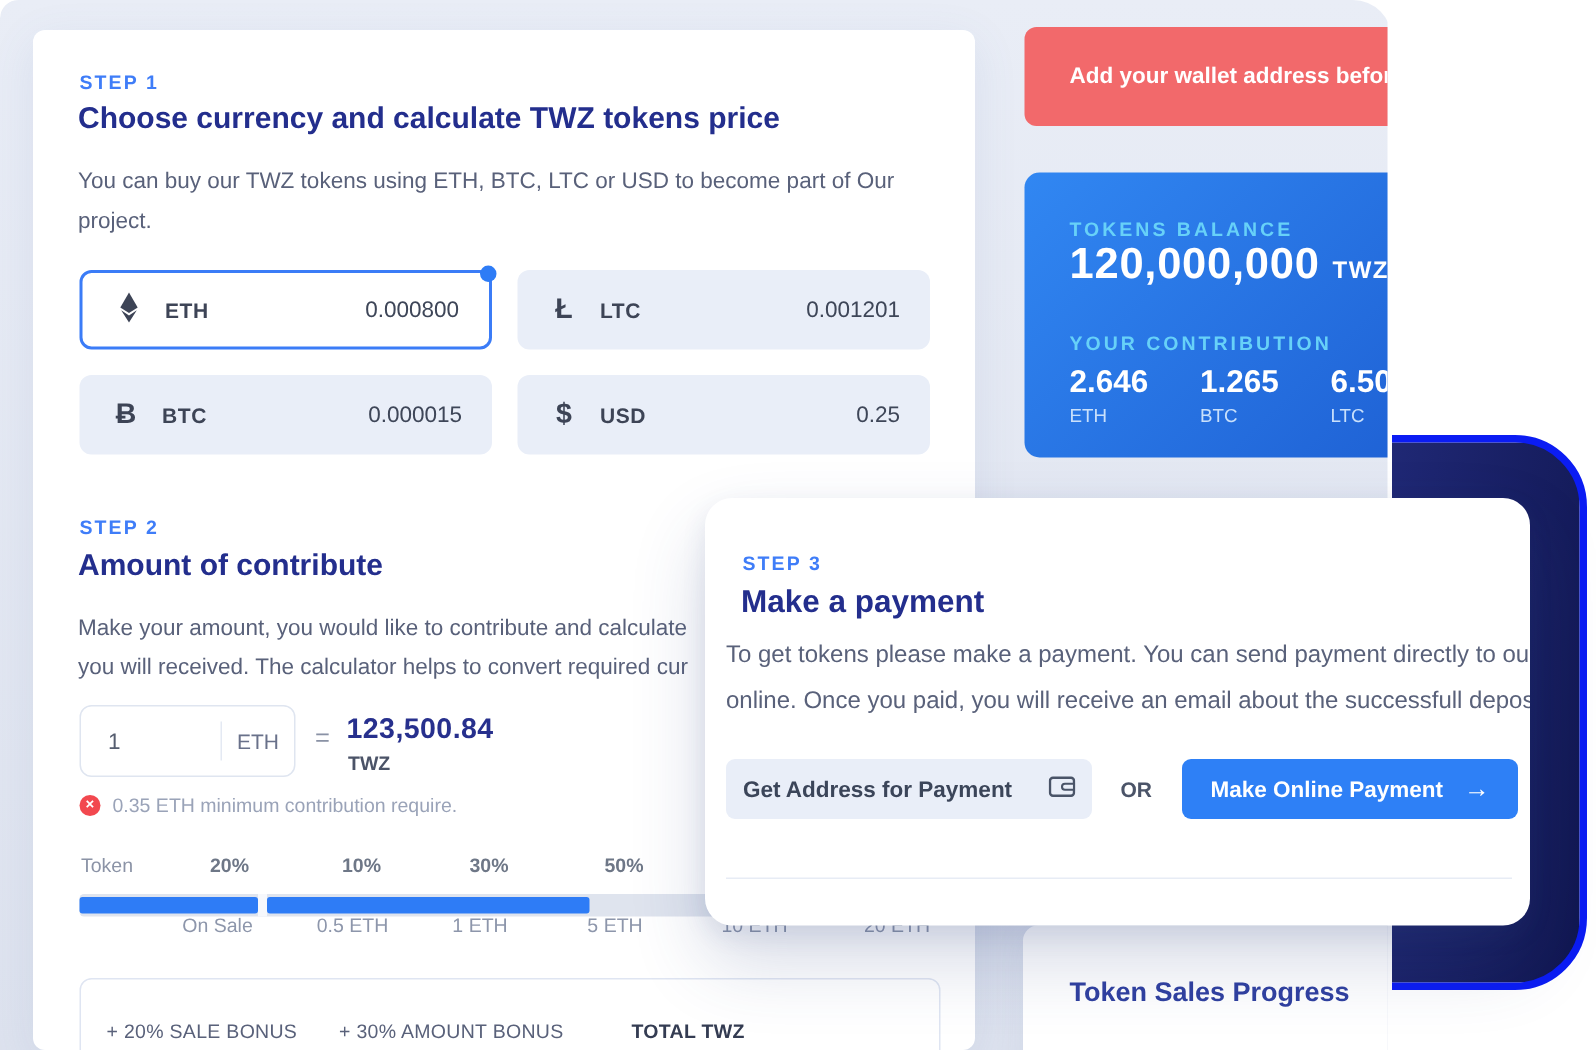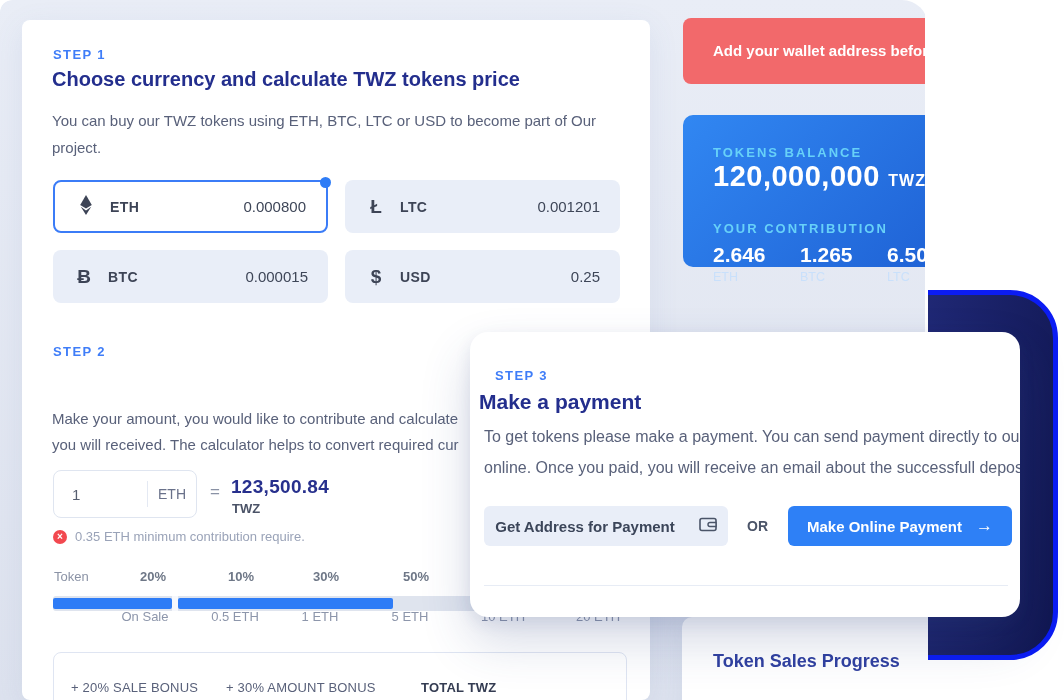--- a/index.html
+++ b/index.html
@@ -74,40 +74,40 @@
   .sum-box{left:31px;top:632px;width:572px;height:62px;border:1px solid #dfe5f2;border-radius:8px;background:#fff;}
   .sum-item{position:absolute;top:27px;font-size:13px;color:#59617a;letter-spacing:.2px;white-space:nowrap;}
   .sm1{left:17px;} .sm2{left:172px;}
   .sm3{left:367px;font-weight:bold;color:#343c52;}
 
   
   .alert{left:683px;top:18px;width:330px;height:66px;background:#f2696b;border-radius:8px;
     color:#fff;font-size:15px;font-weight:bold;line-height:66px;padding-left:30px;
     white-space:nowrap;box-sizing:border-box;cursor:pointer;}
 
-  .balance-card{left:683px;top:115px;width:300px;height:152px;border-radius:10px;
+  .balance-card{left:683px;top:115px;width:300px;height:190px;border-radius:10px;
     background:linear-gradient(135deg,#3187f2 0%,#1d5ed2 100%);}
   .bc-label{left:30px;top:30px;font-size:13px;font-weight:bold;color:#67d1f8;letter-spacing:2px;white-space:nowrap;}
   .bc-amt{left:30px;top:45px;font-size:29px;font-weight:bold;color:#fff;letter-spacing:.5px;white-space:nowrap;}
   .bc-amt .twz{font-size:16px;letter-spacing:1px;}
   .bc-contrib{left:30px;top:106px;font-size:13px;font-weight:bold;color:#67d1f8;letter-spacing:2px;white-space:nowrap;}
   .bc-col{position:absolute;top:128px;white-space:nowrap;}
   .bcc1{left:30px;} .bcc2{left:117px;} .bcc3{left:204px;}
   .bc-val{font-size:21px;font-weight:bold;color:#fff;}
   .bc-unit{font-size:12.5px;color:#c9e0fb;margin-top:3px;}
 
   .sales-card{left:682px;top:617px;width:280px;height:100px;background:#fff;border-radius:10px;
     box-shadow:0 6px 20px rgba(90,115,175,.10);}
   .sales-title{left:31px;top:34px;font-size:18px;font-weight:bold;color:#3040a0;white-space:nowrap;}
 
   
   .step3{position:absolute;left:470px;top:332px;width:550px;height:285px;background:#fff;border-radius:18px;
     box-shadow:0 24px 50px rgba(50,70,130,.20),0 6px 16px rgba(50,70,130,.10);overflow:hidden;}
   .s3-label{left:14px;top:36px;margin-left:11px;}
-  .s3-title{left:9px;top:58px;font-size:21px;}
+  .s3-title{left:24px;top:58px;font-size:21px;}
   .s3-d1{left:14px;top:96px;font-size:16px;}
   .s3-d2{left:14px;top:127px;font-size:16px;}
   .btn{position:absolute;top:174px;height:40px;border-radius:6px;display:flex;align-items:center;
     justify-content:center;font-size:15px;font-weight:bold;cursor:pointer;box-sizing:border-box;}
   .btn-address{left:14px;width:244px;background:#e9eef8;color:#3b4559;gap:24px;}
   .btn-pay{left:318px;width:224px;background:#2e80f6;color:#fff;gap:14px;}
   .btn-pay .arrow{font-size:17px;font-weight:normal;}
   .or{left:277px;top:174px;line-height:40px;font-size:14px;font-weight:bold;color:#4b5468;}
   .s3-divider{left:14px;top:253px;width:524px;height:1px;background:#e7ecf5;}
 </style>
@@ -152,20 +152,21 @@
           <span class="rate">0.000015</span>
         </div>
 
         <div class="tile tile4">
           <span class="cicon">$</span>
           <span class="sym">USD</span>
           <span class="rate">0.25</span>
         </div>
 
         <div class="abs step-label s2-label">STEP 2</div>
+        <div class="abs h-title s2-title">Amount of contribute</div>
         <div class="abs body-line s2-d1">Make your amount, you would like to contribute and calculate</div>
         <div class="abs body-line s2-d2">you will received. The calculator helps to convert required cur</div>
 
         <div class="abs amt-box">
           <span class="amt-val">1</span>
           <span class="amt-sep"></span>
           <span class="amt-unit">ETH</span>
         </div>
         <div class="abs eq">=</div>
         <div class="abs conv-val">123,500.84</div>

